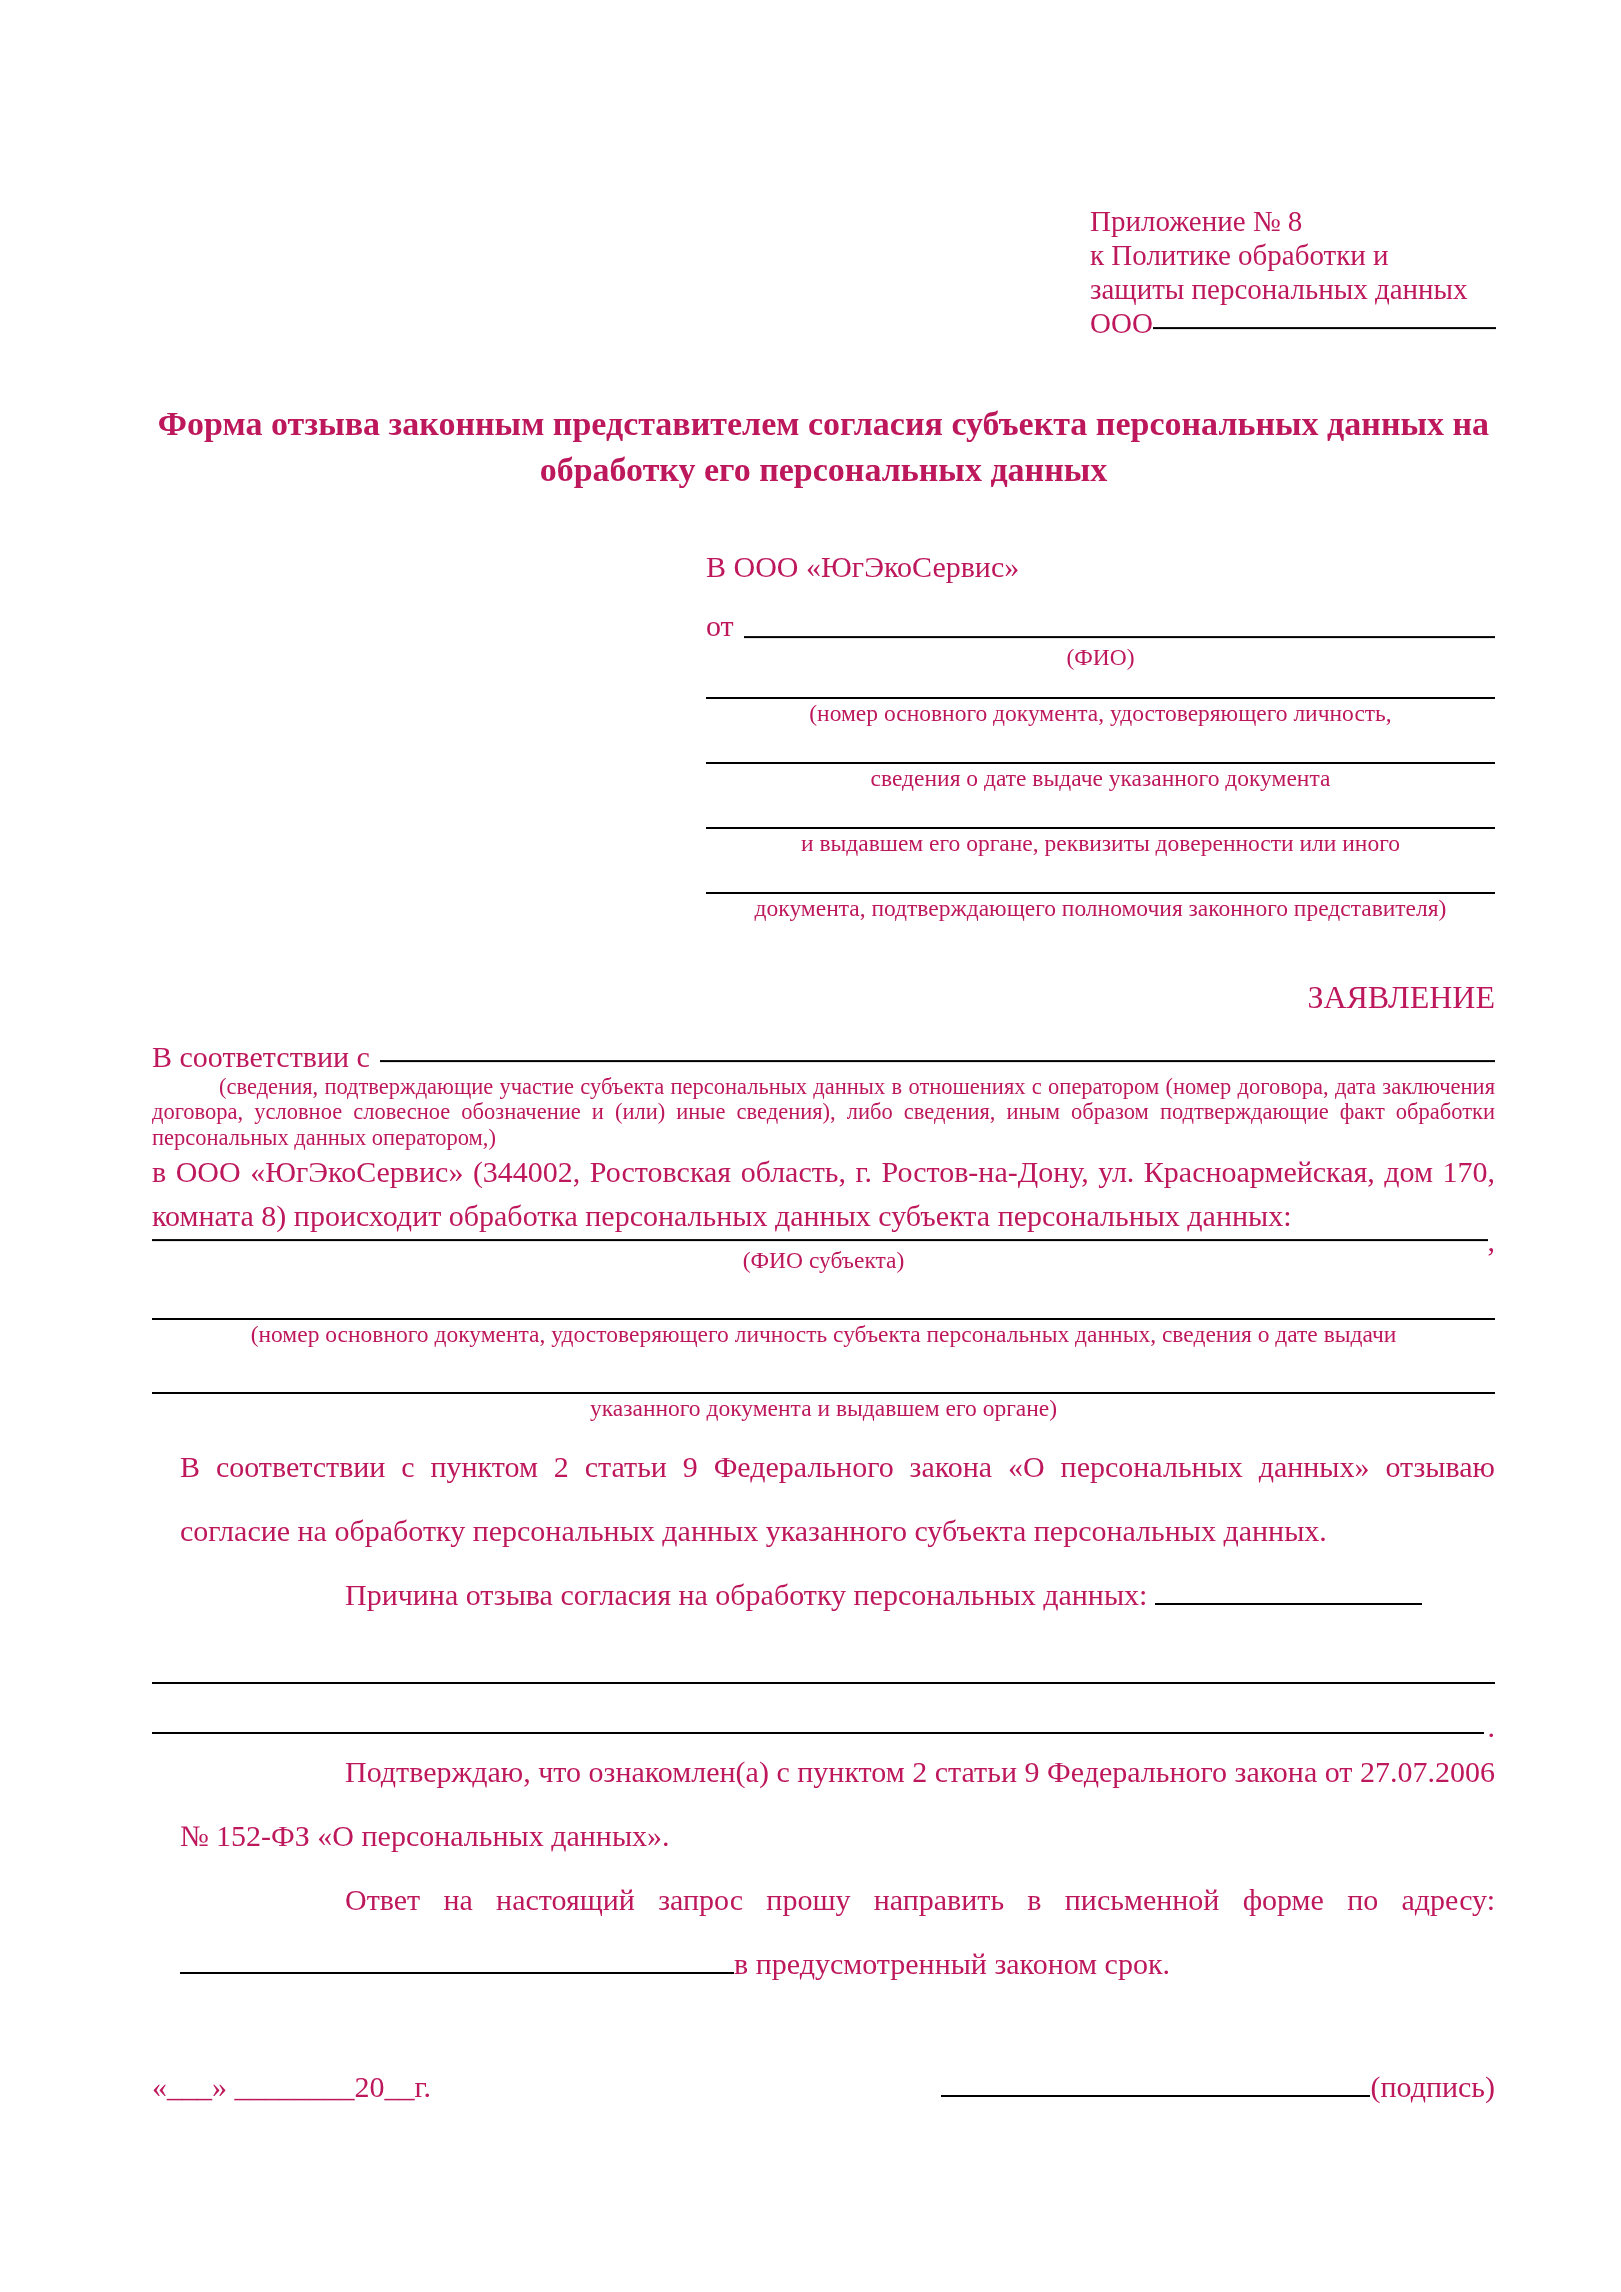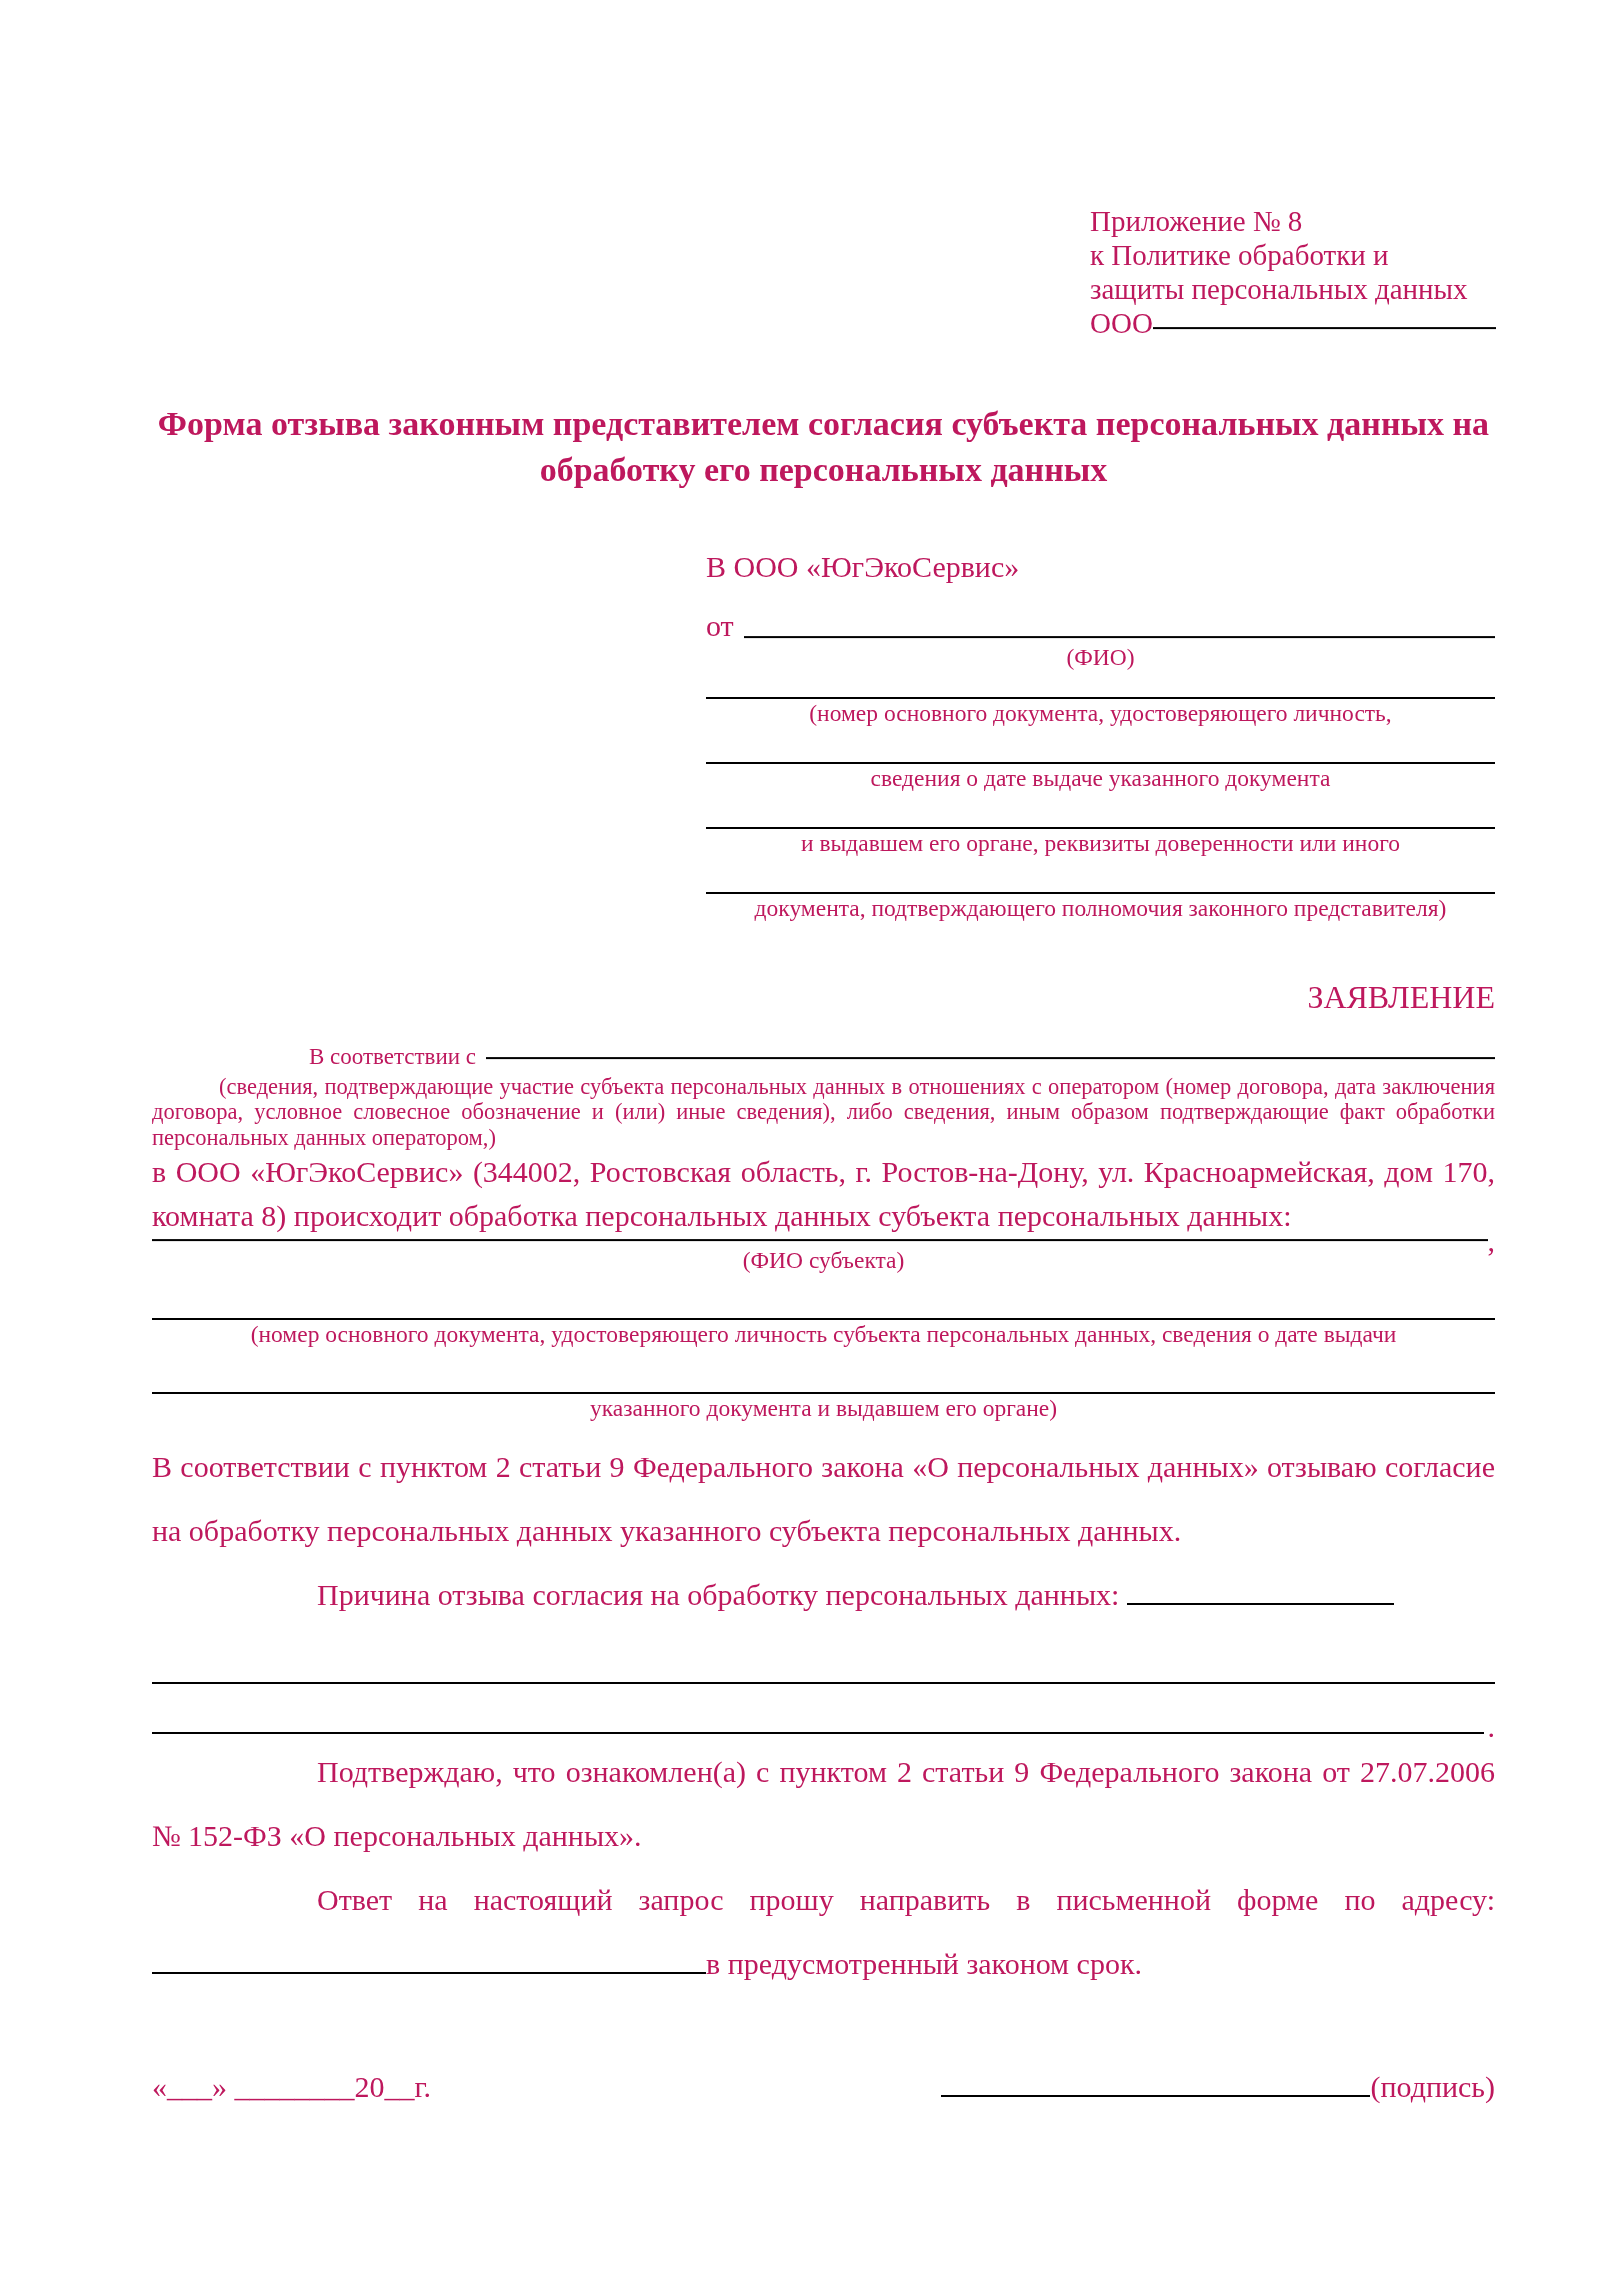--- a/index.html
+++ b/index.html
@@ -18,26 +18,26 @@
   
   .addressee{margin-top:56px;margin-left:554px;width:789px;font-size:30px;line-height:35px;}
   .addr-from{display:flex;align-items:flex-end;margin-top:23.5px;}
   .addr-from .label{margin-right:9.8px;}
   .fill{flex:1;border-bottom:2.9px solid #000;height:1px;transform:translateY(-4.9px);}
   .cap{font-size:23.5px;line-height:29px;text-align:center;}
   .wl{height:34px;border-bottom:2.9px solid #000;}
   .wl.first{height:25.5px;}
   
   .statement-heading{margin-top:55px;font-size:32px;line-height:39px;text-align:right;}
-  .intro-row{margin-top:21.6px;margin-left:157px;display:flex;align-items:baseline;font-size:23px;line-height:35px;}
+  .intro-row{margin-top:21.6px;display:flex;align-items:baseline;font-size:30px;line-height:35px;}
   .intro-row .label{white-space:nowrap;margin-right:9.8px;}
   .intro-note{font-size:22.5px;line-height:25.5px;text-align:justify;text-indent:67px;}
   .para{font-size:30px;text-align:justify;}
   .para.tight{line-height:44px;}
-  .para.wide{line-height:64px;}
+  .para.wide{line-height:64px;margin-left:28px;}
   .indent{text-indent:165px;}
   .subject-fio{display:flex;align-items:flex-end;height:7.8px;font-size:30px;}
   .subject-fio .comma{line-height:9.8px;}
   .rule-row{display:flex;align-items:flex-end;font-size:30px;}
   .rl1{height:43px;border-bottom:2.9px solid #000;}
   .rl2-fill{flex:1;border-bottom:2.9px solid #000;height:48px;}
   .rl2-period{line-height:13.7px;padding-left:3.9px;}
   .blank{display:inline-block;border-bottom:2.9px solid #000;height:19.6px;vertical-align:baseline;}
   .blank.reason{width:267px;}
   .blank.address{width:554px;}

